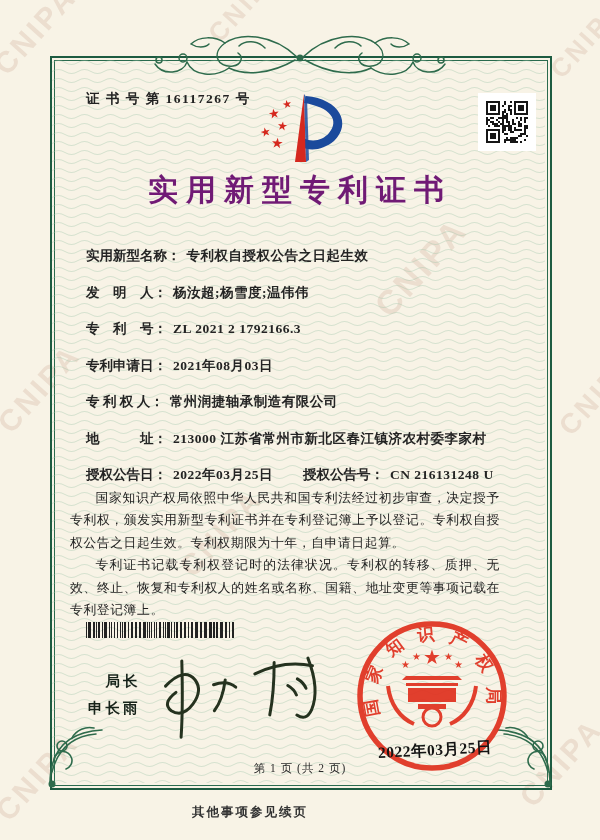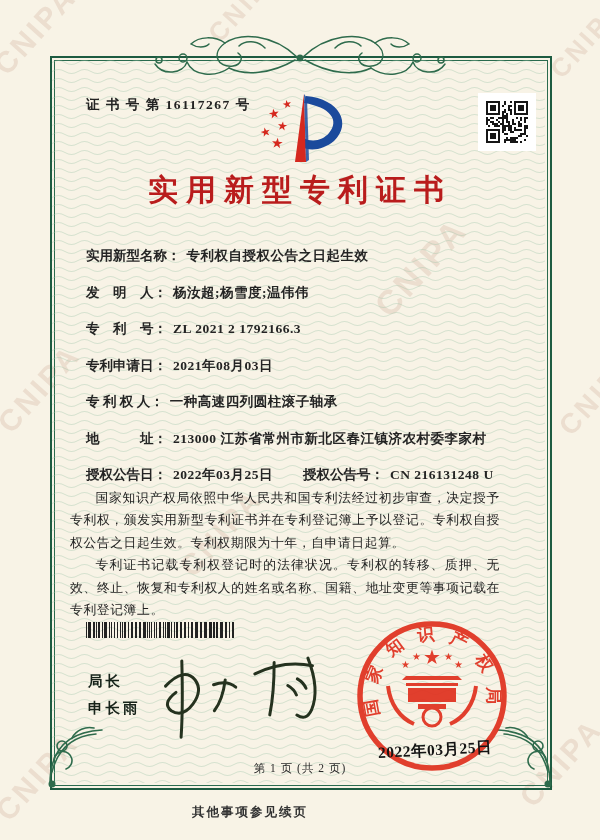--- a/index.html
+++ b/index.html
@@ -18,47 +18,47 @@
   .frame{
     position:absolute; left:50px; top:56px; width:498px; height:730px;
     border:2.5px solid #1d5b41; background:transparent;
   }
   .frame-inner{
     position:absolute; left:2px; top:2px; right:2px; bottom:2px;
     border:1px solid #2a6b4e;
   }
   .wavebg{ position:absolute; left:0; top:0; }
   .cert-no{
-    position:absolute; left:86px; top:96px; font-size:13.5px;
+    position:absolute; left:86px; top:90px; font-size:13.5px;
     letter-spacing:1.5px; font-weight:600; color:#222;
   }
   .logo{ position:absolute; left:240px; top:86px; }
   .qr{ position:absolute; left:478px; top:93px; }
   .title{
     position:absolute; left:0; top:170px; width:600px; text-align:center;
-    font-size:30px; font-weight:700; letter-spacing:8px; color:#b91c1c;
+    font-size:30px; font-weight:700; letter-spacing:8px; color:#701a75;
   }
   .fields{ position:absolute; left:86px; top:238px; width:440px; }
   .frow{
     display:flex; align-items:center; height:36.5px;
     font-size:13.5px; font-weight:600; color:#242424; white-space:nowrap;
   }
   .flabel{ flex:0 0 auto; }
   .fvalue{ margin-left:6px; letter-spacing:0.5px; }
   .flabel2{ margin-left:30px; }
   .paras{
     position:absolute; left:70px; top:487px; width:430px;
     font-size:12.8px; line-height:22.4px; text-align:justify; color:#1e1e1e;
     font-weight:500;
   }
   .paras p{ margin:0; text-indent:2em; letter-spacing:0.6px; }
   .barcode{ position:absolute; left:86px; top:622px; }
   .signer{
     position:absolute; left:88px; top:668px; font-size:14.5px; font-weight:700;
-    letter-spacing:3px; color:#17231a; line-height:27px;
+    letter-spacing:3px; color:#17231a; line-height:27px;text-align:right;
   }
   .signature{ position:absolute; left:148px; top:640px; transform:rotate(-4deg); }
   .seal{ position:absolute; left:352px; top:616px; }
   .seal-date{
     position:absolute; left:360px; top:740px; width:150px; text-align:center;
     font-size:15.5px; font-weight:600; color:#141414; letter-spacing:0.5px;
     transform:rotate(-3deg);
   }
   .page-info{
     position:absolute; left:0; top:761px; width:600px; text-align:center;
@@ -390,21 +390,21 @@
       <div class="frow">
         <span class="flabel">专　利　号：</span>
         <span class="fvalue">ZL 2021 2 1792166.3</span>
       </div>
       <div class="frow">
         <span class="flabel">专利申请日：</span>
         <span class="fvalue">2021年08月03日</span>
       </div>
       <div class="frow">
         <span class="flabel">专 利 权 人：</span>
-        <span class="fvalue">一种高速四列圆柱滚子轴承</span>
+        <span class="fvalue">常州润捷轴承制造有限公司</span>
       </div>
       <div class="frow">
         <span class="flabel">地　　　址：</span>
         <span class="fvalue">213000 江苏省常州市新北区春江镇济农村委李家村</span>
       </div>
       <div class="frow">
         <span class="flabel">授权公告日：</span>
         <span class="fvalue">2022年03月25日</span>
         <span class="flabel flabel2">授权公告号：</span>
         <span class="fvalue">CN 216131248 U</span>

